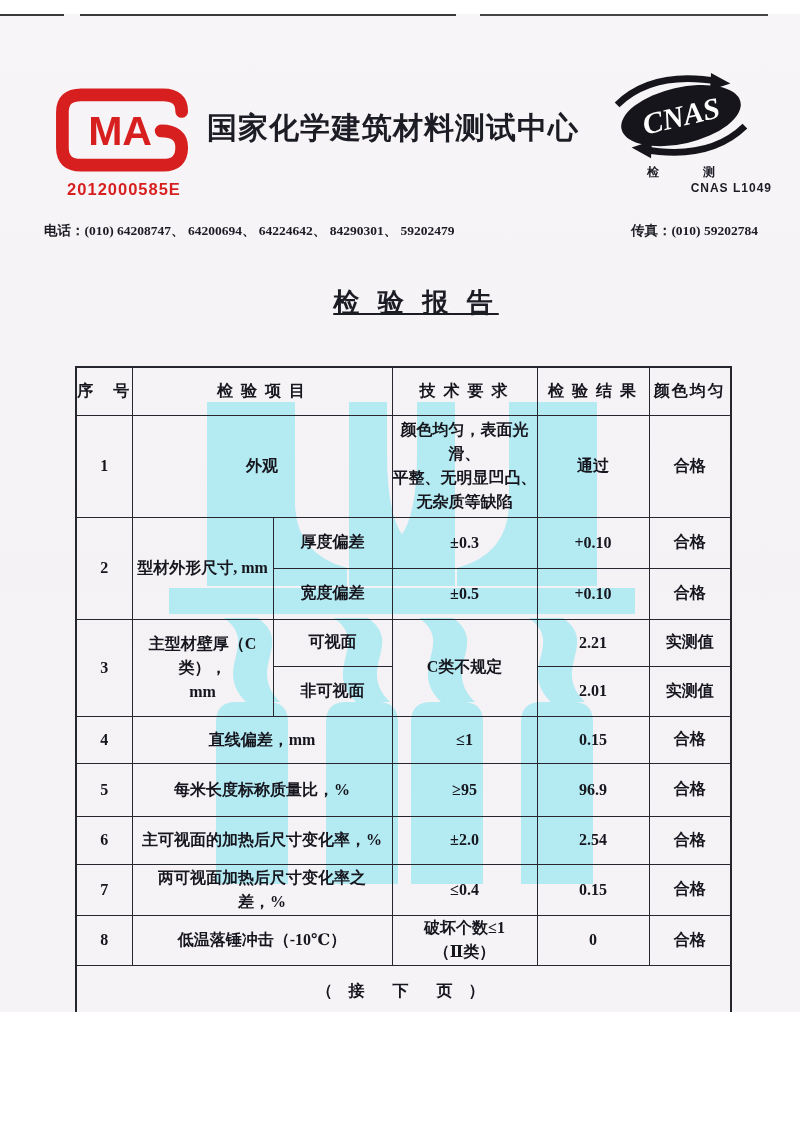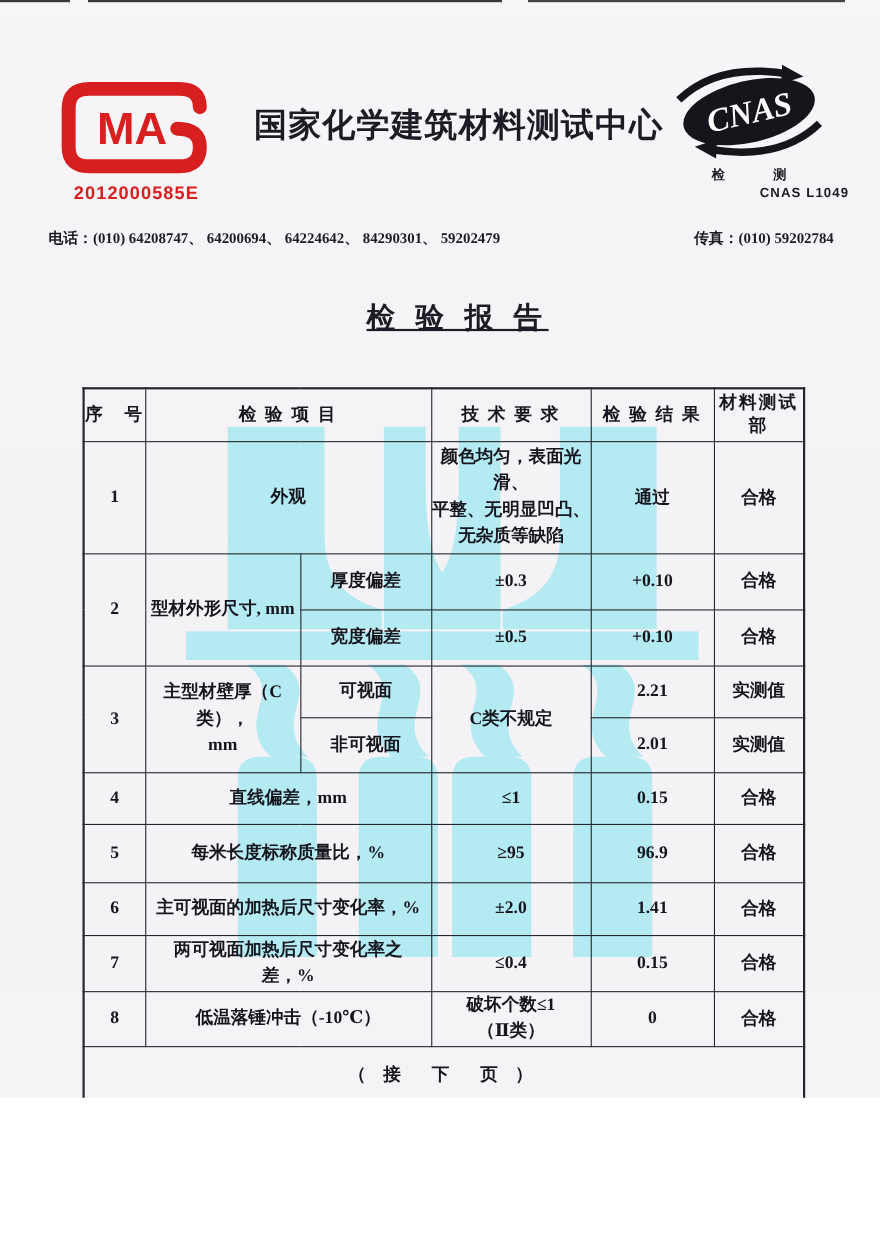--- a/index.html
+++ b/index.html
@@ -1,31 +1,31 @@
 <!DOCTYPE html>
 <html><head>
 <meta charset="utf-8">
 <style>
   html,body{margin:0;padding:0;}
   .page{
     position:relative;
     width:800px;height:998px;
-    margin:0 auto;
+    margin:14px auto;
     background:linear-gradient(180deg,#f8f5f8 0%,#f5f2f6 55%,#f6f3f6 100%);
     font-family:"Liberation Serif","DejaVu Serif",serif;
     color:#1c1c24;
     overflow:hidden;
   }
   .scan-top{position:absolute;top:0;left:0;right:0;height:2px;
     background:linear-gradient(90deg,#3a3a3a 0 8%,transparent 8% 10%,#3a3a3a 10% 57%,transparent 57% 60%,#454545 60% 96%,transparent 96%);}
   
   .cma-block{position:absolute;left:48px;top:72px;width:152px;text-align:center;}
   .cma-cert{margin-top:2px;font-family:"Liberation Sans",sans-serif;
     font-weight:bold;font-size:16.5px;color:#d71f1f;letter-spacing:1px;}
-  .org-block{position:absolute;left:183px;top:94px;width:420px;text-align:right;}
+  .org-block{position:absolute;left:183px;top:94px;width:420px;text-align:center;}
   .org-name{font-size:30px;font-weight:900;letter-spacing:1px;white-space:nowrap;}
   .org-dept{margin-top:17px;font-size:21px;font-weight:800;letter-spacing:2px;}
   .cnas-block{position:absolute;left:590px;top:56px;width:182px;text-align:center;}
   .cnas-sub{font-size:12px;font-weight:800;letter-spacing:16px;margin-left:16px;margin-top:-2px;}
   .cnas-code{font-family:"Liberation Sans",sans-serif;font-weight:bold;font-size:12px;letter-spacing:1px;text-align:right;}
   
   .contact{position:absolute;left:44px;top:206px;width:714px;font-size:13.5px;line-height:22px;}
   .contact .row{display:flex;justify-content:space-between;white-space:nowrap;}
   .contact .lab{font-weight:bold;}
   .contact .val{font-weight:600;}
@@ -119,21 +119,21 @@
         <col style="width:145px">
           <col style="width:112px">
           <col style="width:82px">
       </colgroup>
       <tbody>
           <tr style="height:48px">
         <th class="hdr">序　号</th>
         <th class="hdr" colspan="2">检 验 项 目</th>
         <th class="hdr">技 术 要 求</th>
         <th class="hdr">检 验 结 果</th>
-        <th class="hdr">材料测试部</th>
+        <th class="hdr">颜色均匀</th>
       </tr>
       <tr style="height:102px">
         <td>1</td>
         <td class="item" colspan="2">外观</td>
         <td class="pre">颜色均匀，表面光滑、
 平整、无明显凹凸、
 无杂质等缺陷</td>
         <td>通过</td>
         <td>合格</td>
       </tr>
@@ -176,21 +176,21 @@
         <td>5</td>
         <td class="item" colspan="2">每米长度标称质量比，%</td>
         <td>≥95</td>
         <td>96.9</td>
         <td>合格</td>
       </tr>
       <tr style="height:48px">
         <td>6</td>
         <td class="item nowrap" colspan="2">主可视面的加热后尺寸变化率，%</td>
         <td>±2.0</td>
-        <td>1.41</td>
+        <td>2.54</td>
         <td>合格</td>
       </tr>
       <tr style="height:51px">
         <td>7</td>
         <td class="item" colspan="2">两可视面加热后尺寸变化率之
 差，%</td>
         <td>≤0.4</td>
         <td>0.15</td>
         <td>合格</td>
       </tr>

